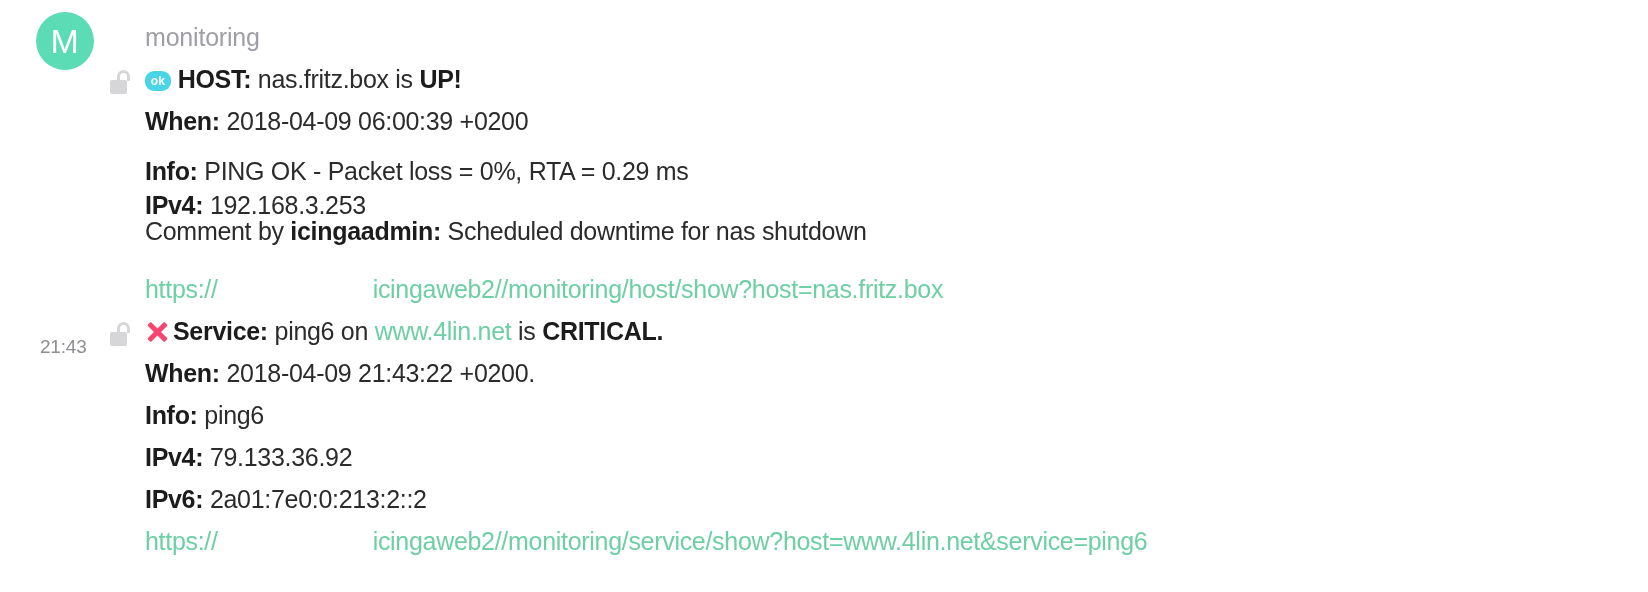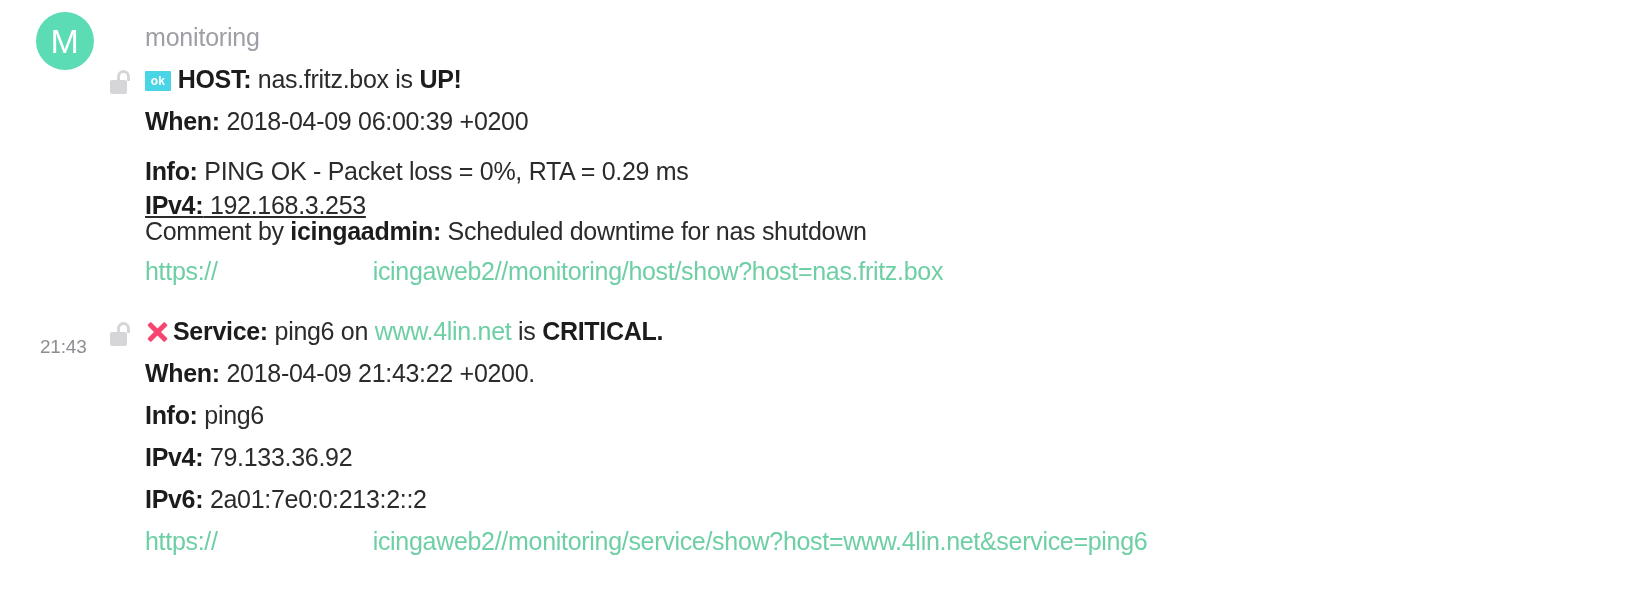--- a/index.html
+++ b/index.html
@@ -115,21 +115,21 @@
   .ok-badge {
     display: inline-block;
     background: #4ad5e6;
     color: #ffffff;
     font-size: 12px;
     font-weight: 700;
     line-height: 20px;
     height: 20px;
     min-width: 26px;
     text-align: center;
-    border-radius: 1px;
+    border-radius: 9px;
     vertical-align: 3px;
     letter-spacing: 0.3px;
     padding: 0 2px;
     box-sizing: border-box;
   }
 
   
   .xmark {
     display: inline-block;
     position: relative;
@@ -182,29 +182,29 @@
     </div>
 
     <div class="line" style="top:106px;">
       <span class="bold">When:</span><span> 2018-04-09 06:00:39 +0200</span>
     </div>
 
     <div class="line" style="top:156px;">
       <span class="bold">Info:</span><span> PING OK - Packet loss = 0%, RTA = 0.29 ms</span>
     </div>
 
-    <div class="line" style="top:190px;text-decoration:underline;">
+    <div class="line" style="top:190px;">
       <span class="bold">IPv4:</span><span> 192.168.3.253</span>
     </div>
 
     <div class="line" style="top:216px;">
       <span>Comment by </span><span class="bold">icingaadmin:</span><span> Scheduled downtime for nas shutdown</span>
     </div>
 
-    <div class="line" style="top:256px;">
+    <div class="line" style="top:274px;">
       <span class="link">https://</span><span class="redact"></span><span class="link">icingaweb2//monitoring/host/show?host=nas.fritz.box</span>
     </div>
 
     <div class="ts" style="top:336px;">21:43</div>
 
     <div class="lock" style="left:110px; top:322px;">
       <div class="shackle"></div>
       <div class="body"></div>
     </div>
 

